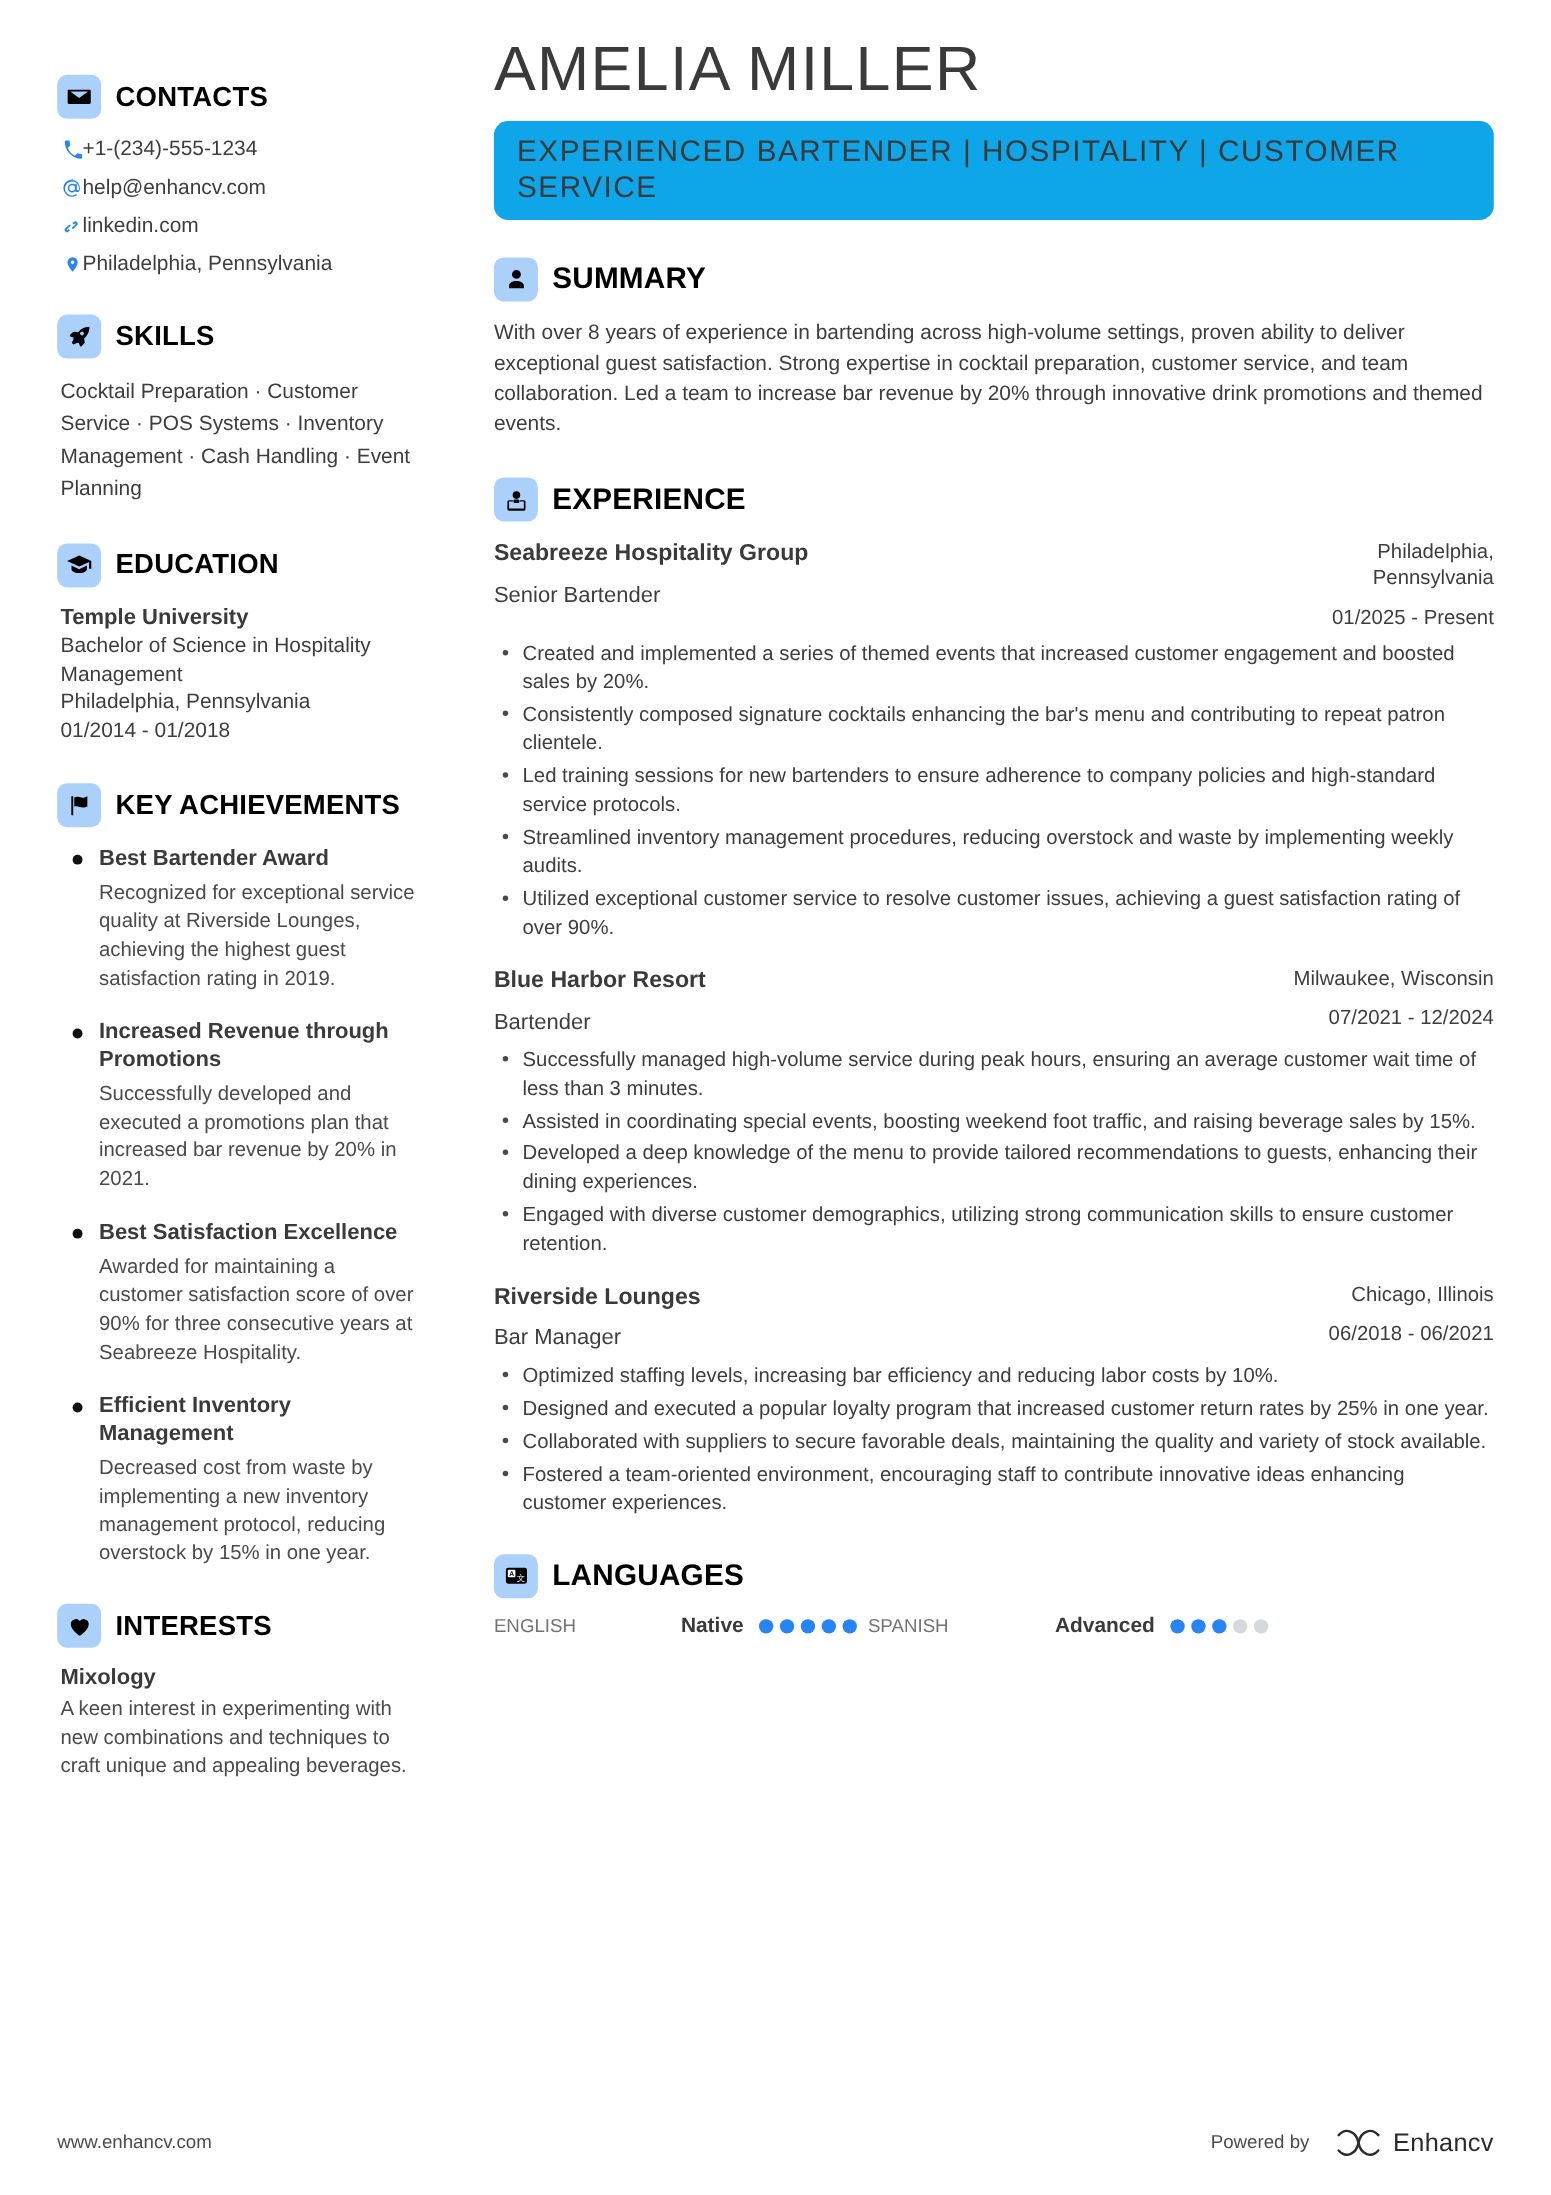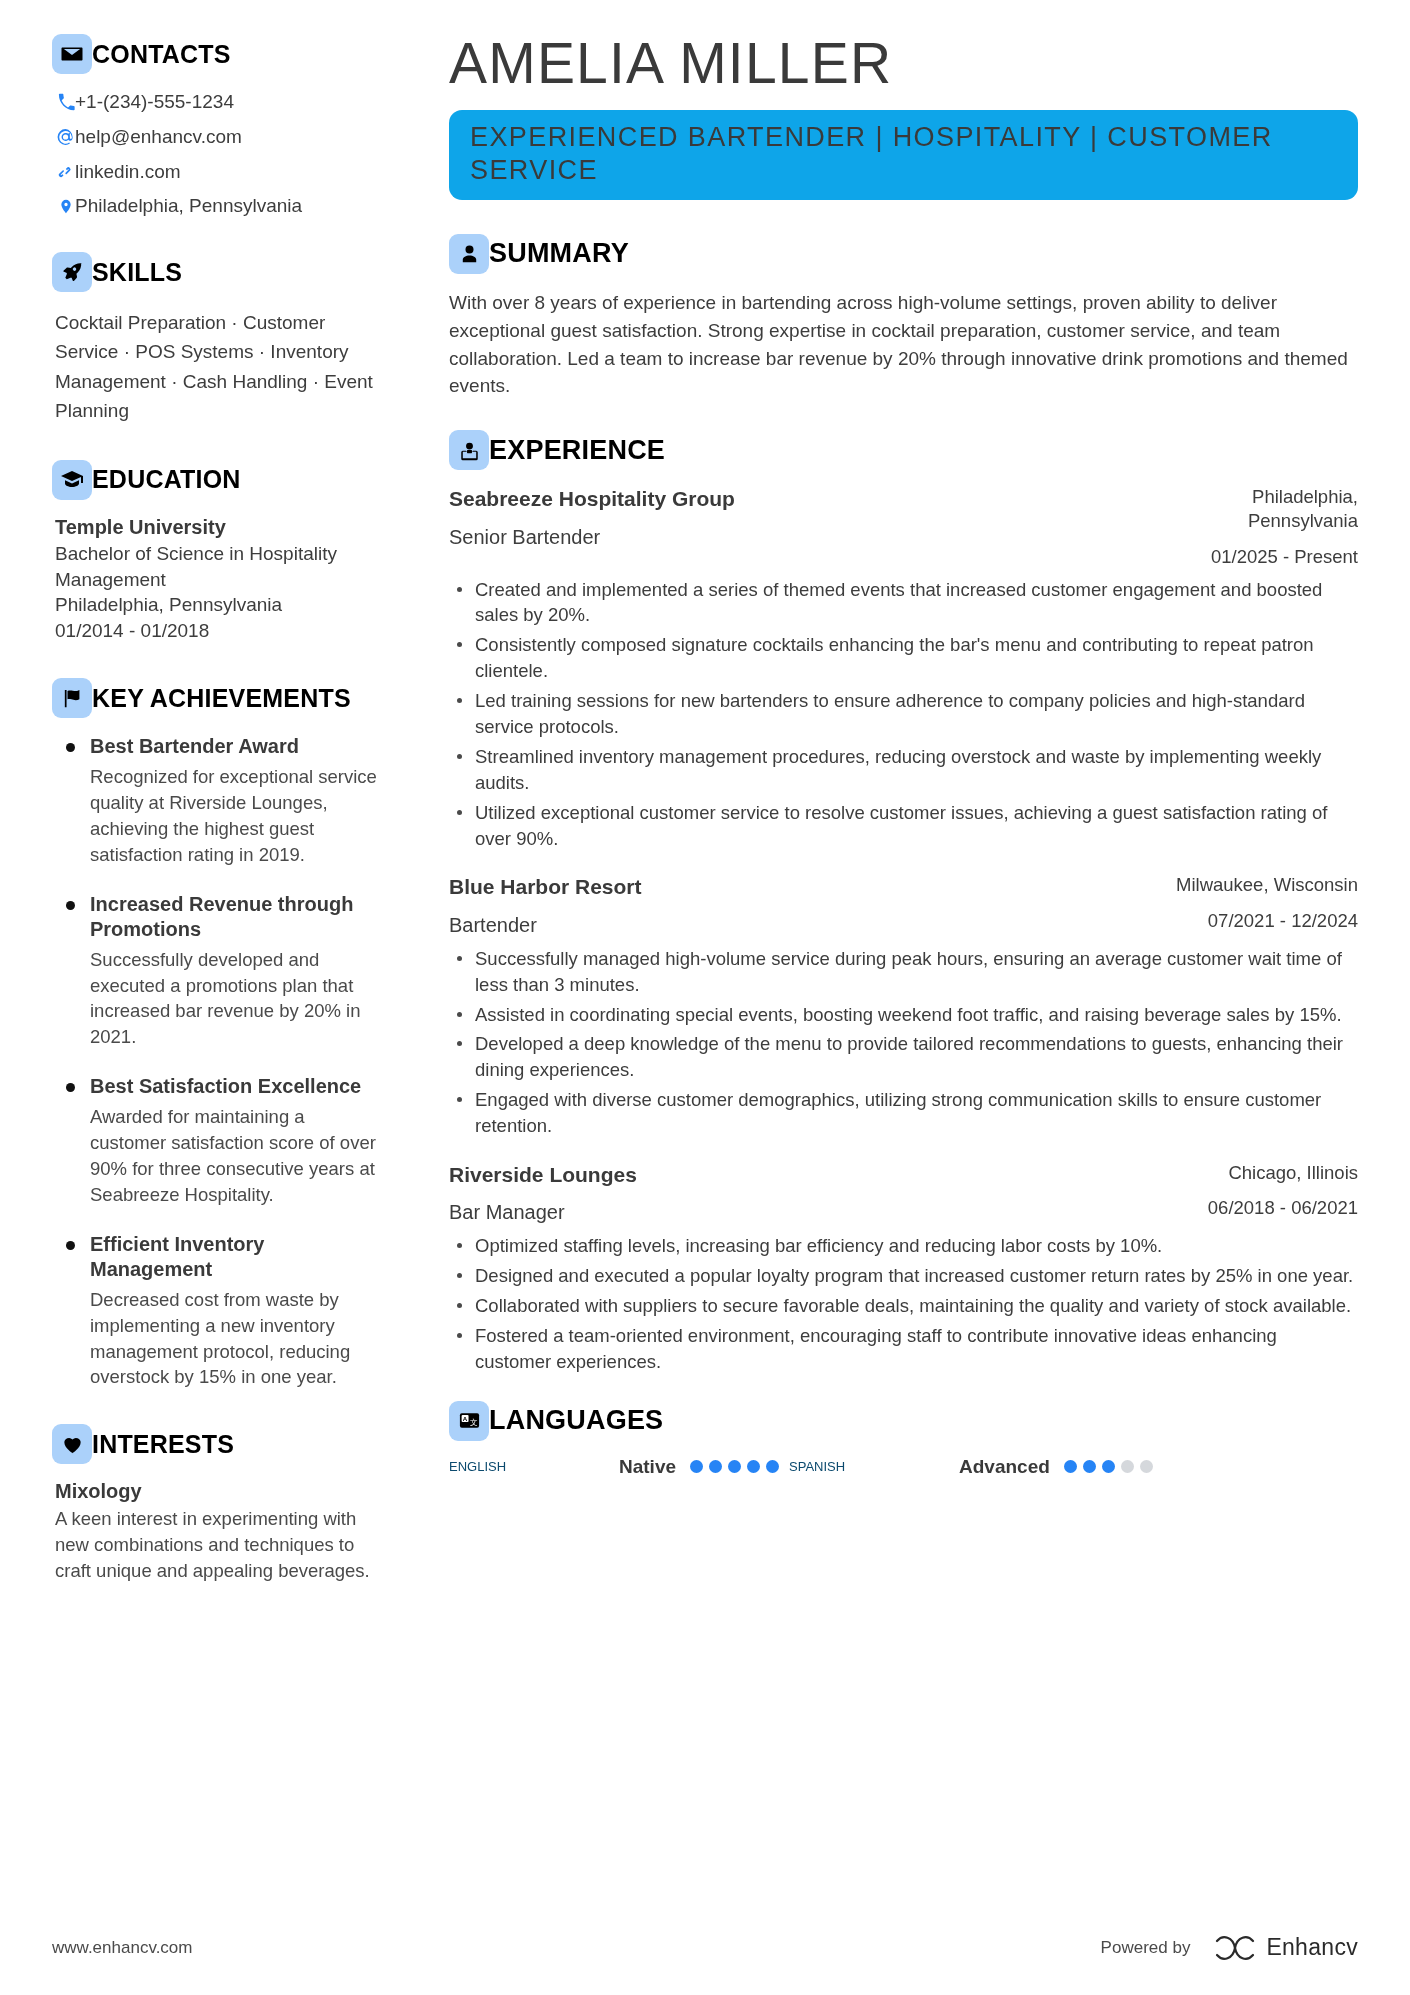--- a/index.html
+++ b/index.html
@@ -18,21 +18,23 @@
   }
   .columns { display: flex; align-items: flex-start; }
 
   
   .left { width: 345px; flex: 0 0 345px; padding-right: 14px; }
   .right { flex: 1 1 auto; padding-left: 52px; }
 
   .sec-head {
     display: flex;
     align-items: center;
+    gap: 13px;
     margin-bottom: 16px;
+    margin-top: 34px;
   }
   .badge {
     width: 40px; height: 40px;
     flex: 0 0 40px;
     background: #ABD1FA;
     border-radius: 9px;
     display: flex; align-items: center; justify-content: center;
   }
   .badge svg { display:block; }
   .sec-title {
@@ -135,21 +137,21 @@
     line-height: 1.40;
     margin-bottom: 4px;
   }
   .bullets li .bdot {
     position: absolute; left: 8px; top: 10px;
     width: 5px; height: 5px; border-radius: 50%; background: #4a4a4a;
   }
 
   .lang-row { display: flex; align-items: center; margin-top: 14px; }
   .lang-cell { display: flex; align-items: center; }
-  .lang-name { font-size: 13px; color: #0c4a6e; }
+  .lang-name { font-size: 17px; color: #737373; }
   .lang-level { font-size: 19px; font-weight: 700; color: #3a3a3a; }
   .pips { display: flex; gap: 6px; margin-left: 14px; }
   .pip { width: 13px; height: 13px; border-radius: 50%; background: #2684f5; }
   .pip.off { background: #d5d8dc; }
 
   
   .footer {
     position: absolute;
     left: 52px; right: 52px; bottom: 34px;
     display: flex; align-items: center; justify-content: space-between;

